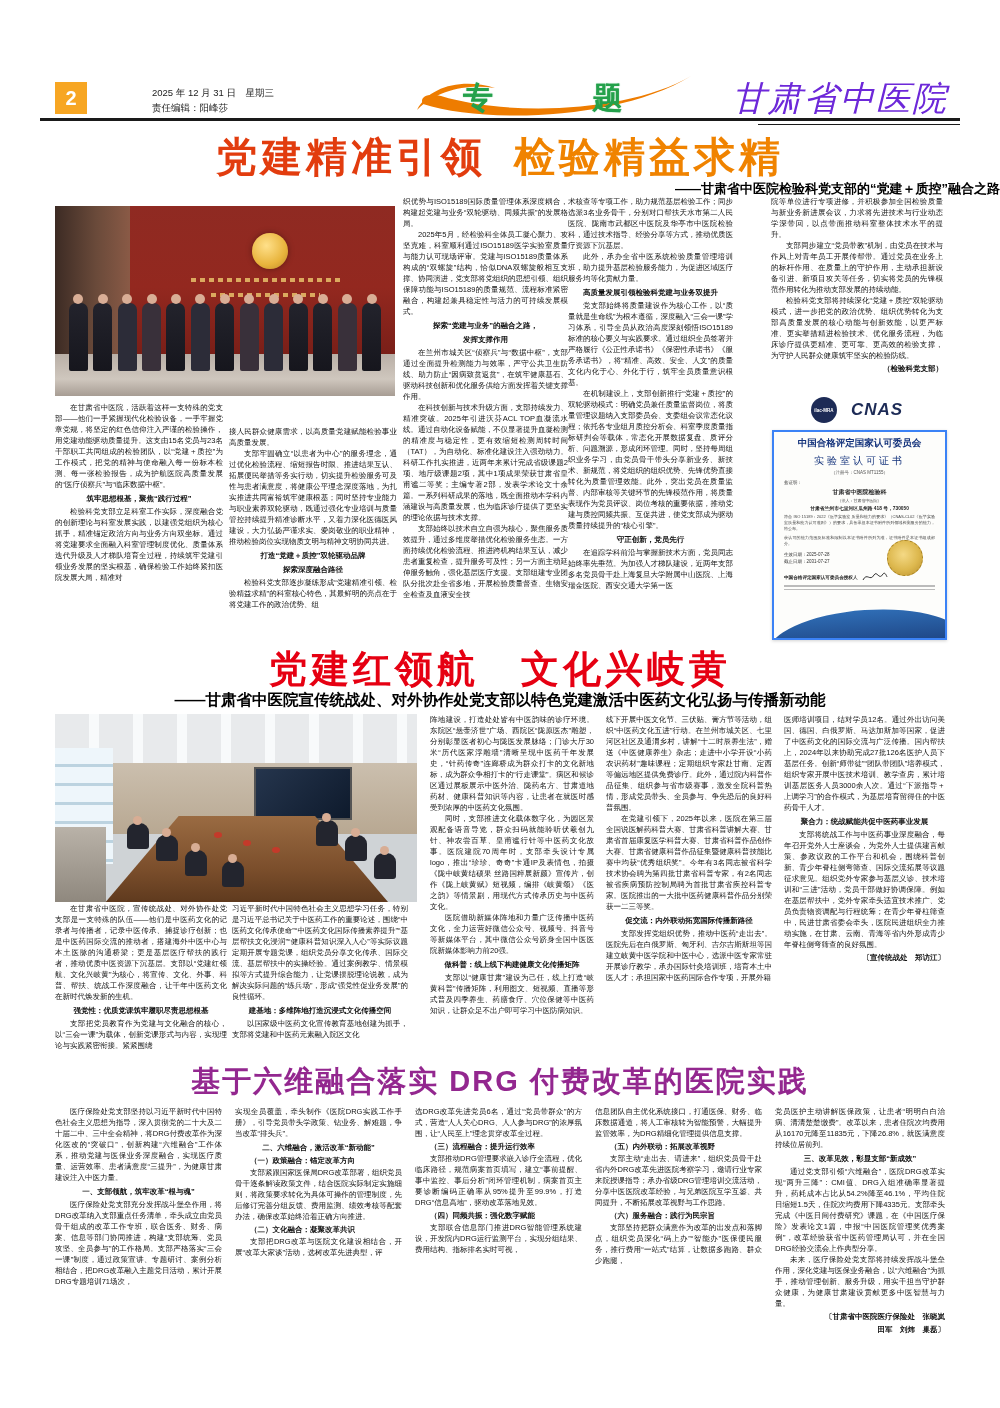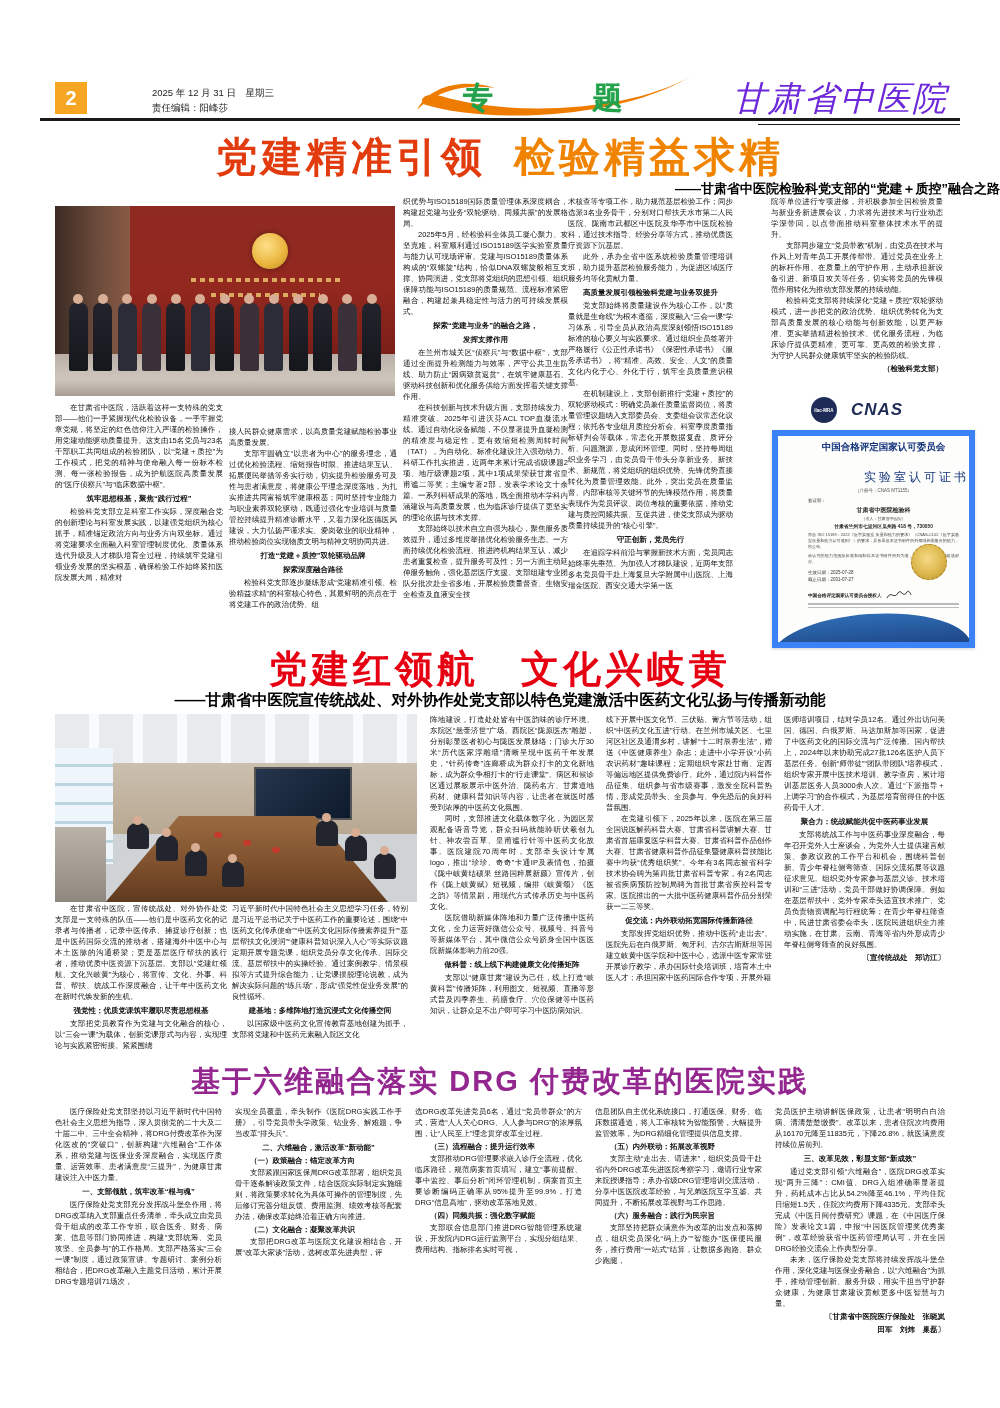--- a/index.html
+++ b/index.html
@@ -84,24 +84,24 @@
       clip-path:polygon(26% 0,74% 0,100% 100%,0 100%);}
   .photo2 .flower{position:absolute;width:8px;height:6px;border-radius:50%;background:#c43a2a;}
   .photo2 .pp{position:absolute;width:22px;height:26px;border-radius:9px 9px 3px 3px;background:#23252e;}
   .photo2 .pp::before{content:"";position:absolute;left:6px;top:-7px;width:9px;height:9px;border-radius:50%;background:#d8ad94;}
   .photo2 .floor{position:absolute;left:0;bottom:0;width:14%;height:40%;background:linear-gradient(180deg,#b9b2a8,#8f887e);}
   
   .logos{position:absolute;left:771px;top:394px;width:172px;height:32px;display:flex;align-items:center;justify-content:center;gap:14px;}
   .ilac{width:26px;height:26px;border-radius:50%;background:#1d2b56;color:#fff;font-size:4.5px;font-weight:bold;
         display:flex;align-items:center;justify-content:center;}
   .cnas{font-size:17px;font-weight:bold;color:#1d2b56;font-style:italic;letter-spacing:1px;}
-  .cert{position:absolute;left:772px;top:430px;width:171px;height:206px;background:#fdfdfb;border:6px solid #3b82f6;
-        overflow:hidden;box-shadow:0 1px 3px rgba(0,0,0,.18);padding-left:20px;}
+  .cert{position:absolute;left:772px;top:430px;width:171px;height:206px;background:#fdfdfb;border:2px solid #3b82f6;
+        overflow:hidden;box-shadow:0 1px 3px rgba(0,0,0,.18);}
   .cert .corg{margin-top:5px;text-align:center;font-weight:bold;color:#14337c;font-size:9.5px;}
-  .cert .ctit{text-align:right;color:#14337c;font-size:12px;letter-spacing:3px;margin-top:15px;}
+  .cert .ctit{text-align:center;color:#14337c;font-size:10px;letter-spacing:3px;margin-top:4px;}
   .cert .creg{text-align:center;color:#555;font-size:4.5px;margin-top:2px;}
   .cert .cprove{font-size:4.5px;margin:5px 0 0 10px;color:#333;}
   .cert .cname{text-align:center;font-size:6px;font-weight:bold;margin-top:3px;color:#222;}
   .cert .clegal{text-align:center;font-size:4px;color:#444;margin-top:1px;}
   .cert .caddr{text-align:center;font-size:4.8px;font-weight:bold;margin-top:2px;color:#222;}
   .cert .cbody{font-size:4px;line-height:6px;color:#444;margin:3px 10px 0 10px;text-align:justify;}
   .cert .cdates{font-size:4.5px;color:#333;margin:4px 0 0 10px;line-height:7px;}
   .cert .seal{position:absolute;right:22px;bottom:62px;width:34px;height:34px;border-radius:50%;
       background:radial-gradient(circle at 45% 40%,#f4d985 0%,#ddb84e 55%,#b98f2e 100%);
       border:1.5px dashed #a8821f;}

